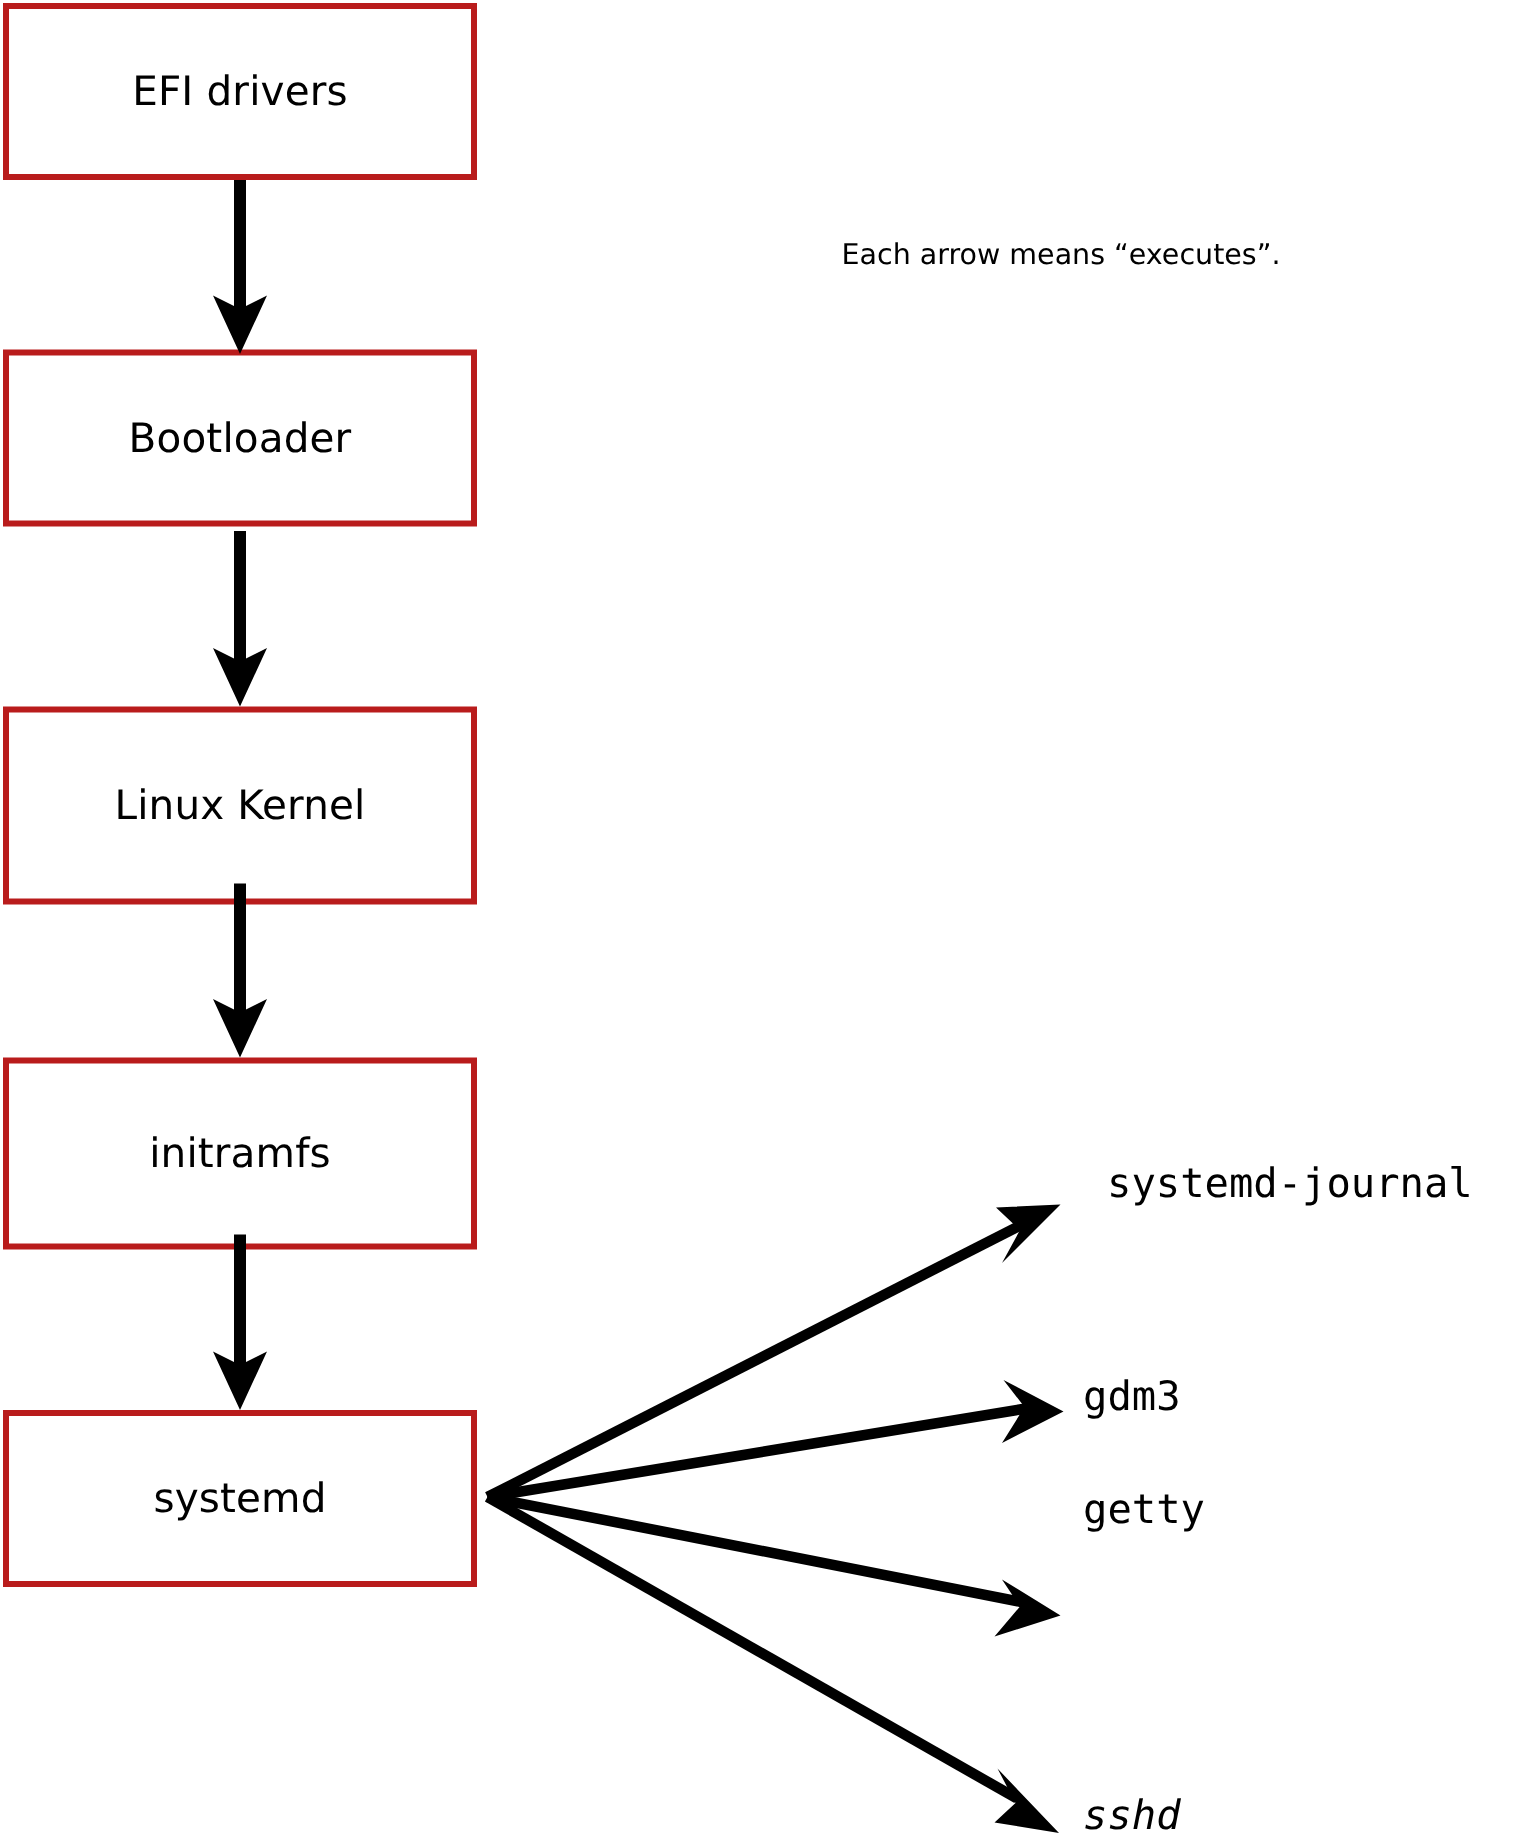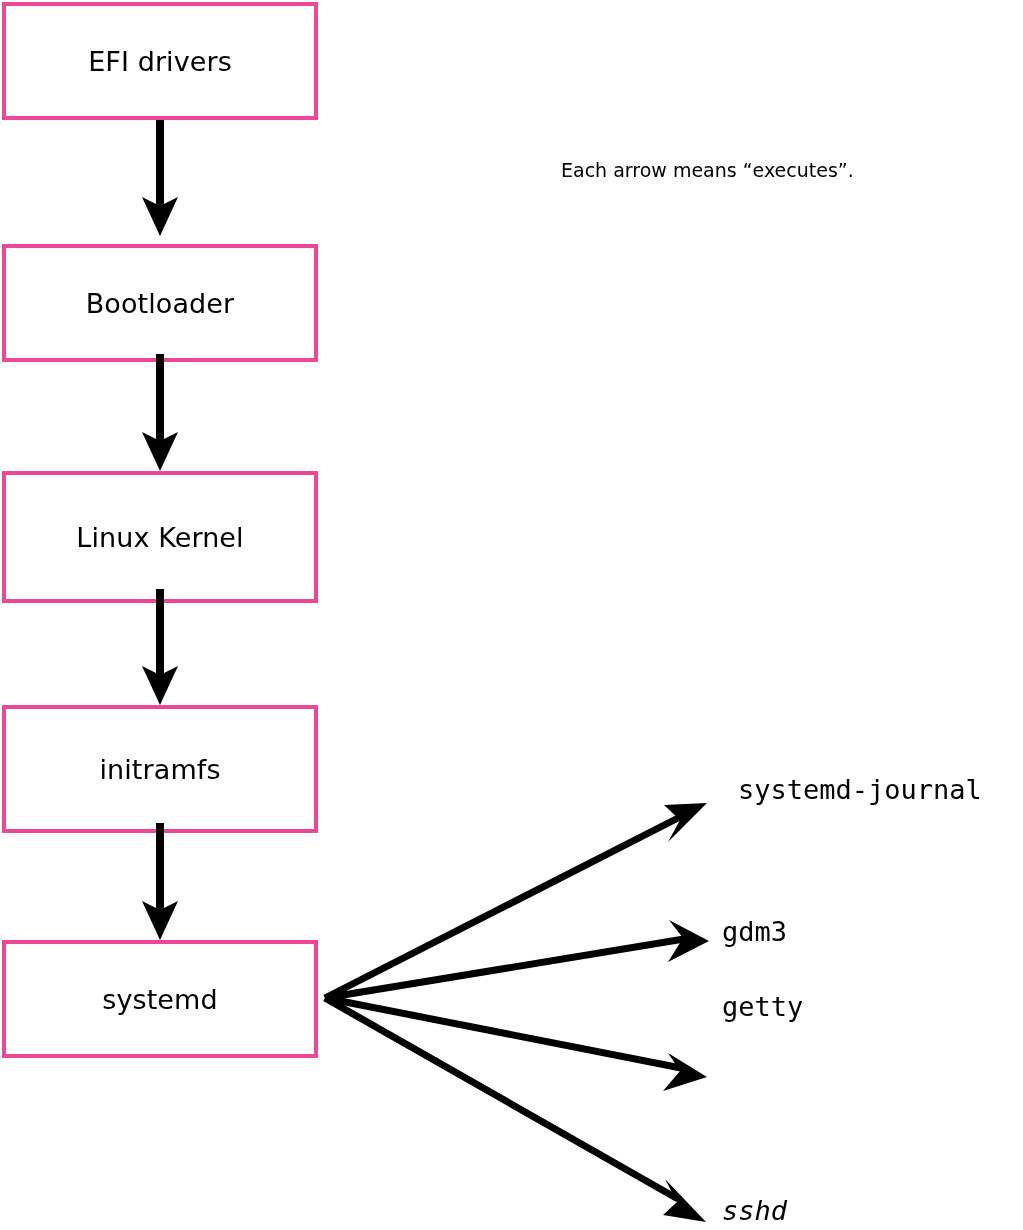--- a/index.html
+++ b/index.html
@@ -24,36 +24,36 @@
     width: 1023px;
     height: 1230px;
   }
 
   
   .process-box {
     position: absolute;
     left: 2px;
     width: 316px;
     box-sizing: border-box;
-    border: 4px solid #ec4899;
+    border: 4px solid #b91c1c;
     background: #ffffff;
     display: flex;
     align-items: center;
     justify-content: center;
   }
   .process-box .box-label {
     font-size: 27px;
     line-height: 1;
     letter-spacing: 0.1px;
     color: #000000;
     white-space: nowrap;
   }
 
   #box-efi-drivers   { top: 2px;   height: 118px; }
-  #box-bootloader    { top: 244px; height: 118px; }
+  #box-bootloader    { top: 233px; height: 118px; }
   #box-linux-kernel  { top: 471px; height: 132px; }
   #box-initramfs     { top: 705px; height: 128px; }
   #box-systemd       { top: 940px; height: 118px; }
 
   
   #caption-note {
     position: absolute;
     left: 561px;
     top: 161px;
     font-size: 19px;

